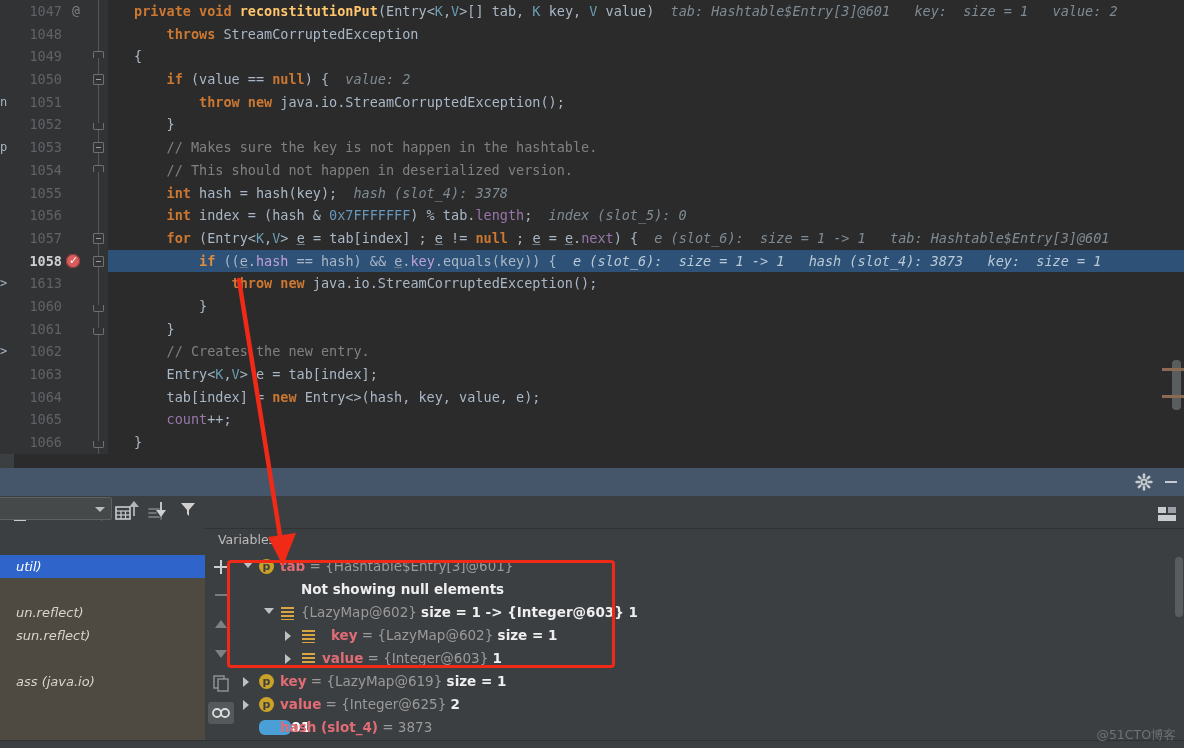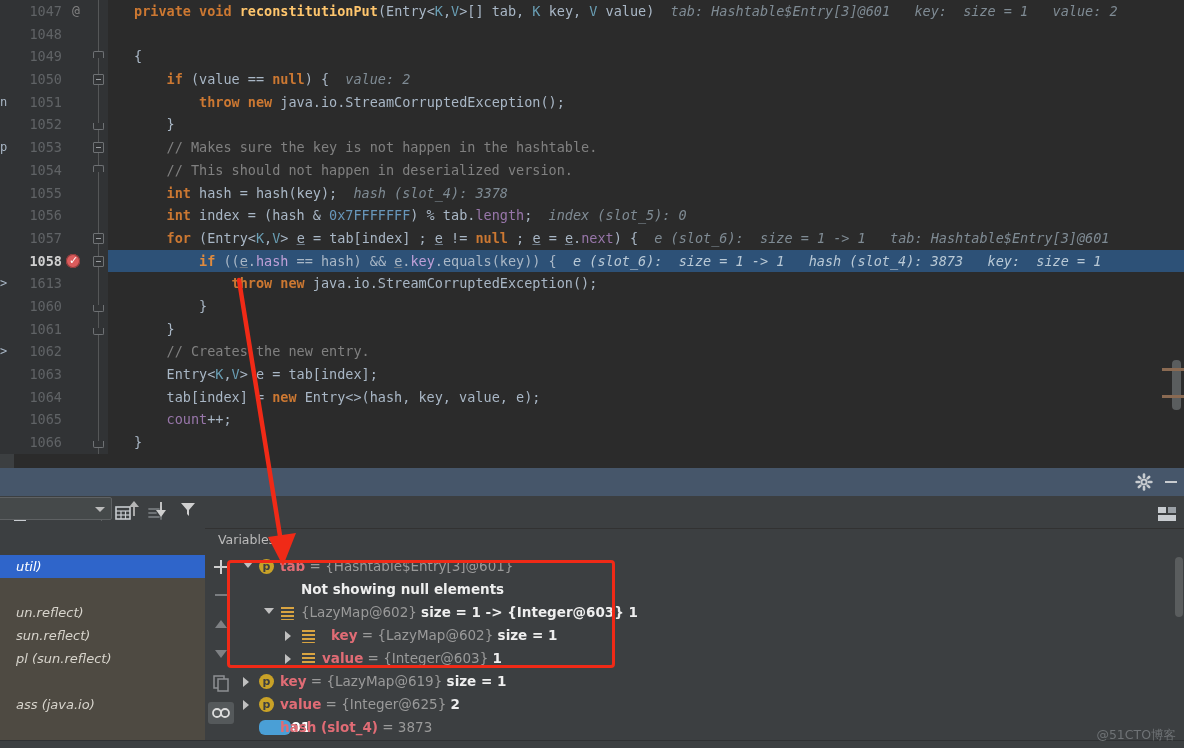--- a/index.html
+++ b/index.html
@@ -191,21 +191,21 @@
     background:#5a5d5e; border-radius:4px;
   }
 </style>
 </head>
 <body>
 
 <div id="editor">
   <div class="leftedge"></div>
   <div id="code-lines">
       <div class="code-row"><div class="gutter-strip"></div><div class="foldline"></div><div class="lineno">1047</div><div class="annot">@</div><div class="codetext"><span class="kw">private</span> <span class="kw">void</span> <span class="fn">reconstitutionPut</span>(Entry&lt;<span class="gen">K</span>,<span class="gen">V</span>&gt;[] tab, <span class="gen">K</span> key, <span class="gen">V</span> value)  <span class="hint">tab: Hashtable$Entry[3]@601   key:  size = 1   value: 2</span></div></div>
-      <div class="code-row"><div class="gutter-strip"></div><div class="foldline"></div><div class="lineno">1048</div></div>
+      <div class="code-row"><div class="gutter-strip"></div><div class="foldline"></div><div class="lineno">1048</div><div class="codetext">    <span class="kw">throws</span> StreamCorruptedException</div></div>
       <div class="code-row"><div class="gutter-strip"></div><div class="foldline"></div><div class="lineno">1049</div><div class="foldmark cap"></div><div class="codetext">{</div></div>
       <div class="code-row"><div class="gutter-strip"></div><div class="foldline"></div><div class="lineno">1050</div><div class="foldmark open"></div><div class="codetext">    <span class="kw">if</span> (value == <span class="kw">null</span>) {  <span class="hint">value: 2</span></div></div>
       <div class="code-row"><div class="gutter-strip"></div><div class="foldline"></div><div class="lineno">1051</div><div class="edgelabel">n</div><div class="codetext">        <span class="kw">throw</span> <span class="kw">new</span> java.io.StreamCorruptedException();</div></div>
       <div class="code-row"><div class="gutter-strip"></div><div class="foldline"></div><div class="lineno">1052</div><div class="foldmark capb"></div><div class="codetext">    }</div></div>
       <div class="code-row"><div class="gutter-strip"></div><div class="foldline"></div><div class="lineno">1053</div><div class="foldmark open"></div><div class="edgelabel">p</div><div class="codetext">    <span class="cmt">// Makes sure the key is not happen in the hashtable.</span></div></div>
       <div class="code-row"><div class="gutter-strip"></div><div class="foldline"></div><div class="lineno">1054</div><div class="foldmark cap"></div><div class="codetext">    <span class="cmt">// This should not happen in deserialized version.</span></div></div>
       <div class="code-row"><div class="gutter-strip"></div><div class="foldline"></div><div class="lineno">1055</div><div class="codetext">    <span class="kw">int</span> hash = hash(key);  <span class="hint">hash (slot_4): 3378</span></div></div>
       <div class="code-row"><div class="gutter-strip"></div><div class="foldline"></div><div class="lineno">1056</div><div class="codetext">    <span class="kw">int</span> index = (hash &amp; <span class="num">0x7FFFFFFF</span>) % tab.<span class="fld">length</span>;  <span class="hint">index (slot_5): 0</span></div></div>
       <div class="code-row"><div class="gutter-strip"></div><div class="foldline"></div><div class="lineno">1057</div><div class="foldmark open"></div><div class="codetext">    <span class="kw">for</span> (Entry&lt;<span class="gen">K</span>,<span class="gen">V</span>&gt; <span class="udl">e</span> = tab[index] ; <span class="udl">e</span> != <span class="kw">null</span> ; <span class="udl">e</span> = <span class="udl">e</span>.<span class="fld">next</span>) {  <span class="hint">e (slot_6):  size = 1 -&gt; 1   tab: Hashtable$Entry[3]@601</span></div></div>
       <div class="code-row current"><div class="gutter-strip"></div><div class="foldline"></div><div class="lineno">1058</div><div class="bp"></div><div class="foldmark open"></div><div class="codetext">        <span class="kw">if</span> ((<span class="udl">e</span>.<span class="fld">hash</span> == hash) &amp;&amp; <span class="udl">e</span>.<span class="fld">key</span>.equals(key)) {  <span class="hint">e (slot_6):  size = 1 -&gt; 1   hash (slot_4): 3873   key:  size = 1</span></div></div>
@@ -330,21 +330,20 @@
         <svg width="16" height="18" viewBox="0 0 16 18">
             <polygon points="1,3 15,3 9,10 9,16 7,14 7,10" fill="#cfcfcf"></polygon>
           </svg>
       </div>
     </div>
     <div id="frames-rows">
         <div class="frame-row sel">util)</div>
         <div class="frame-row"></div>
         <div class="frame-row">un.reflect)</div>
         <div class="frame-row">sun.reflect)</div>
-        <div class="frame-row">pl (sun.reflect)</div>
         <div class="frame-row"></div>
         <div class="frame-row">ass (java.io)</div>
       </div>
   </div>
 
   <div id="watchcol">
     <div class="wc-ico" style="top:2px;">
       <svg width="20" height="20" viewBox="0 0 20 20">
           <line x1="10" y1="3" x2="10" y2="17" stroke="#cfcfcf" stroke-width="2"></line>
           <line x1="3" y1="10" x2="17" y2="10" stroke="#cfcfcf" stroke-width="2"></line>

